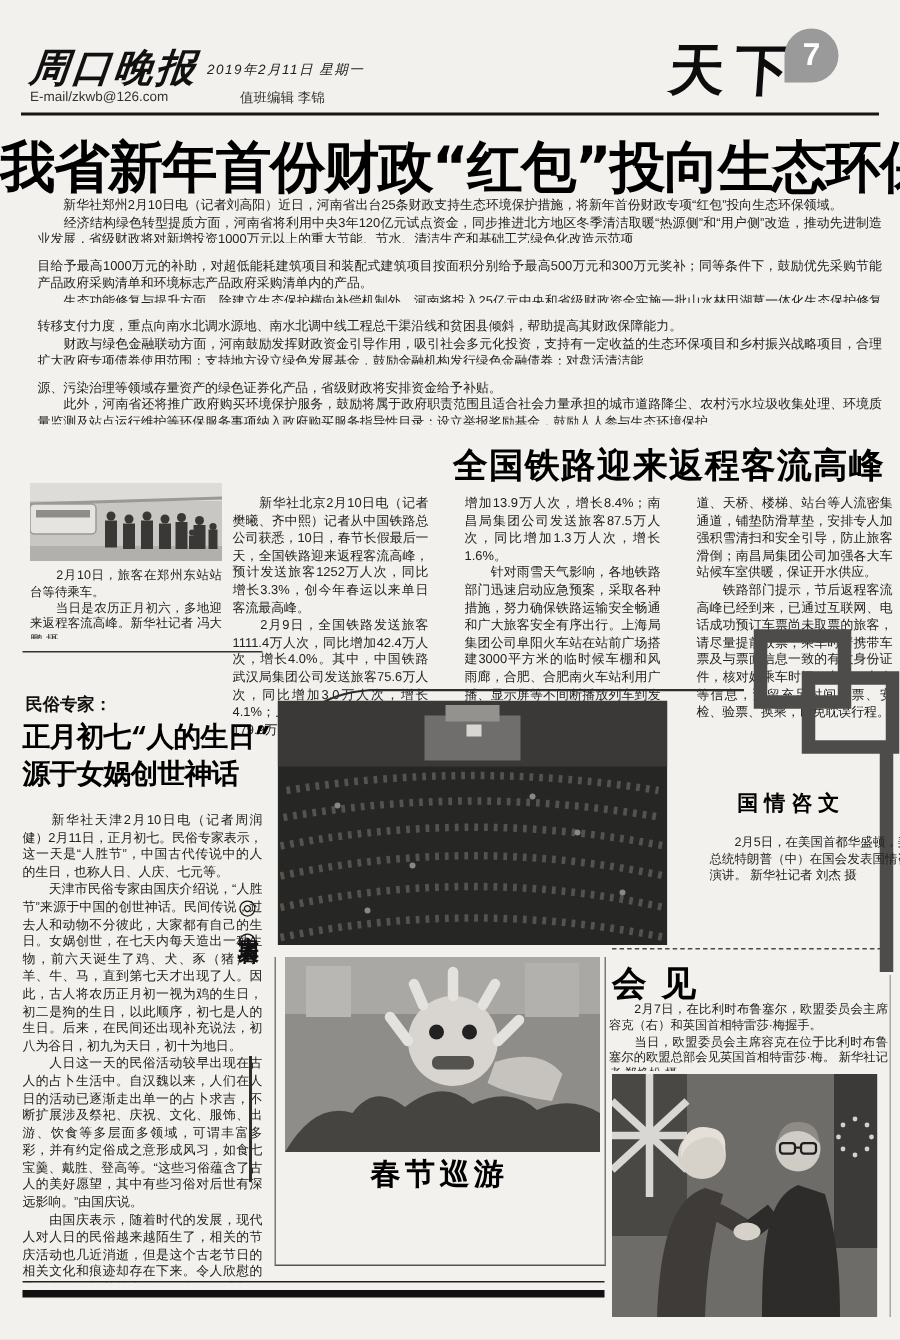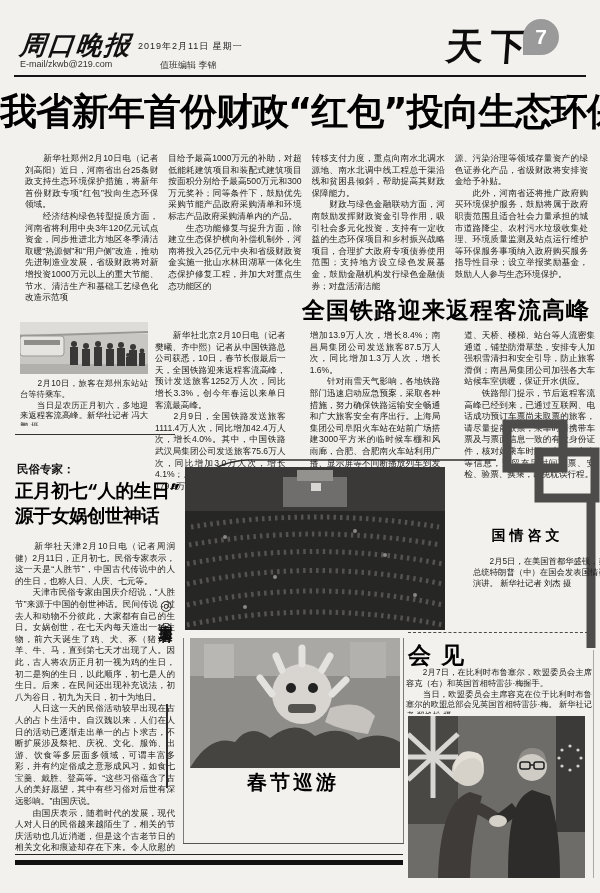--- a/index.html
+++ b/index.html
@@ -2,21 +2,21 @@
 <html><head>
 <meta charset="utf-8">
 <style>
   html,body{margin:0;padding:0;background:#dddcd8;}
   .page{position:relative;width:600px;height:893px;background:#f2f1ed;
         font-family:"Liberation Sans","DejaVu Sans",sans-serif;color:#1a1a1a;overflow:hidden;margin:0 auto;}
   .abs{position:absolute;}
   
   .logo{left:20px;top:28px;font-family:"DejaVu Serif","Liberation Serif",serif;font-style:italic;
         font-weight:900;font-size:26px;letter-spacing:2px;transform:skewX(-6deg);color:#111;}
-  .m-date{left:138px;top:40px;font-size:9px;color:#222;letter-spacing:1px;}
+  .m-date{left:138px;top:40px;font-size:9px;color:#222;letter-spacing:1px;font-style:italic;}
   .m-email{left:20px;top:59px;font-size:9px;color:#333;}
   .m-editor{left:160px;top:59px;font-size:9px;color:#333;}
   .section-name{left:446px;top:22px;font-family:"DejaVu Serif","Liberation Serif",serif;
         font-weight:900;font-size:37px;letter-spacing:7px;transform:skewX(-4deg);color:#0d0d0d;}
   .page-pin{left:523px;top:19px;width:36px;height:36px;background:#9a9a9a;
         border-radius:50% 50% 50% 0;}
   .page-pin span{display:block;width:36px;height:36px;text-align:center;line-height:36px;
         color:#fff;font-size:21px;font-weight:bold;}
   .head-rule{left:14px;top:75px;width:572px;height:2px;background:#161616;}
   
@@ -26,21 +26,21 @@
   .folk-headline{left:15px;top:480px;width:166px;font-size:18.5px;line-height:25px;
         letter-spacing:-0.5px;white-space:pre-line;font-family:Liberation Mono, monospace;}
   .su-headline{left:455px;top:527px;width:145px;text-align:center;font-size:14px;letter-spacing:4px;}
   .meet-headline{left:408px;top:640px;width:180px;text-align:left;font-size:23px;letter-spacing:10px;}
   .parade-headline{left:183px;top:769px;width:220px;text-align:center;font-size:20px;letter-spacing:3px;}
   
   .body-text{font-size:8.6px;line-height:11.6px;text-align:justify;white-space:pre-line;
         overflow:hidden;color:#222;}
   .cap{font-size:8.3px;line-height:10.8px;text-align:justify;white-space:pre-line;overflow:hidden;color:#222;}
   .kicker{left:17px;top:462px;font-size:11.5px;font-weight:bold;color:#111;}
-  .lead-cols{left:25px;top:153px;width:563px;height:152px;display:flex;gap:10px;}
+  .lead-cols{left:25px;top:131px;width:563px;height:152px;display:flex;gap:10px;flex-direction:column;}
   .lead-cols .col{flex:1;}
   .rail-cols{left:155px;top:330px;width:440px;height:166px;display:flex;gap:24px;}
   .rail-cols .col{flex:1;}
   .folk-body{left:15px;top:541px;width:160px;height:314px;}
   
   .left-divider{left:15px;top:434px;width:160px;height:1px;background:#333;}
   .dash-divider{left:408px;top:632px;width:180px;height:0;border-top:1px dashed #4a4a4a;}
   .v-label{left:157px;top:597px;writing-mode:vertical-rl;font-size:14px;font-weight:bold;
         letter-spacing:1px;color:#111;}
   .v-line{left:166px;top:704px;width:2px;height:84px;background:#2d2d2d;}
@@ -64,21 +64,21 @@
   .fret{left:495px;top:412px;width:105px;height:240px;}
   svg{display:block;width:100%;height:100%;}
 </style>
 </head>
 <body>
 
 <div class="page">
 
   <div class="abs logo">周口晚报</div>
   <div class="abs m-date">2019年2月11日 星期一</div>
-  <div class="abs m-email">E-mail/zkwb@219.com</div>
+  <div class="abs m-email">E-mail/zkwb@126.com</div>
   <div class="abs m-editor">值班编辑 李锦</div>
   <div class="abs section-name">天下</div>
   <div class="abs page-pin">
     <span>7</span>
   </div>
   <div class="abs head-rule"></div>
 
   <div class="abs hl lead-headline">我省新年首份财政“红包”投向生态环保</div>
   <div class="abs lead-cols">
     <div class="col body-text">　　新华社郑州2月10日电（记者刘高阳）近日，河南省出台25条财政支持生态环境保护措施，将新年首份财政专项“红包”投向生态环保领域。

